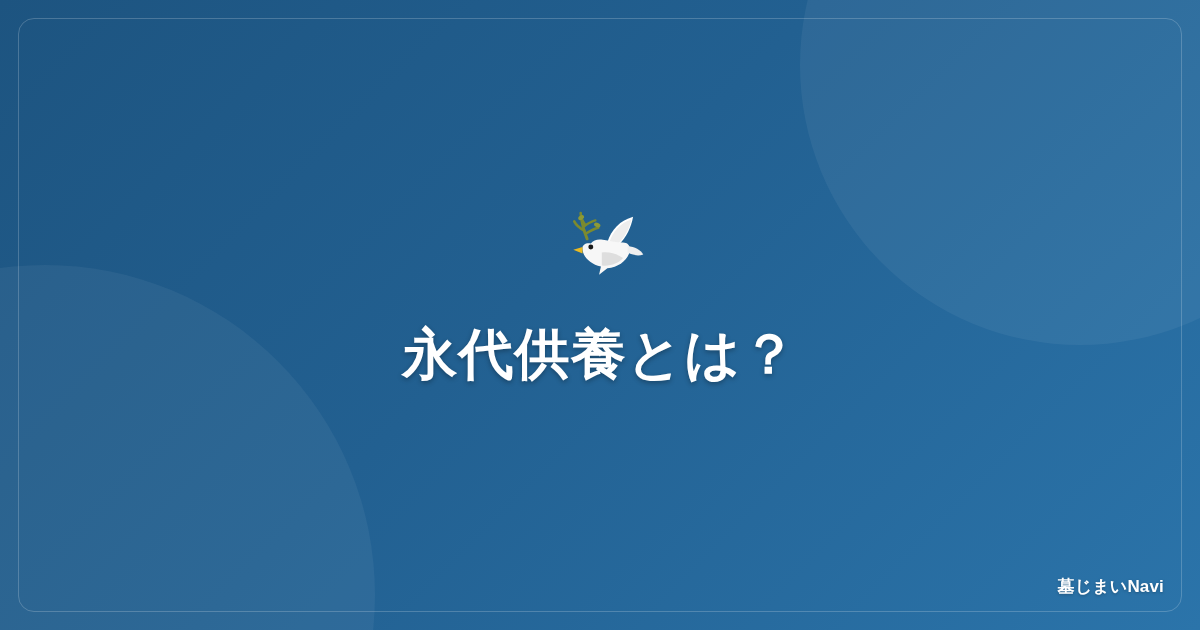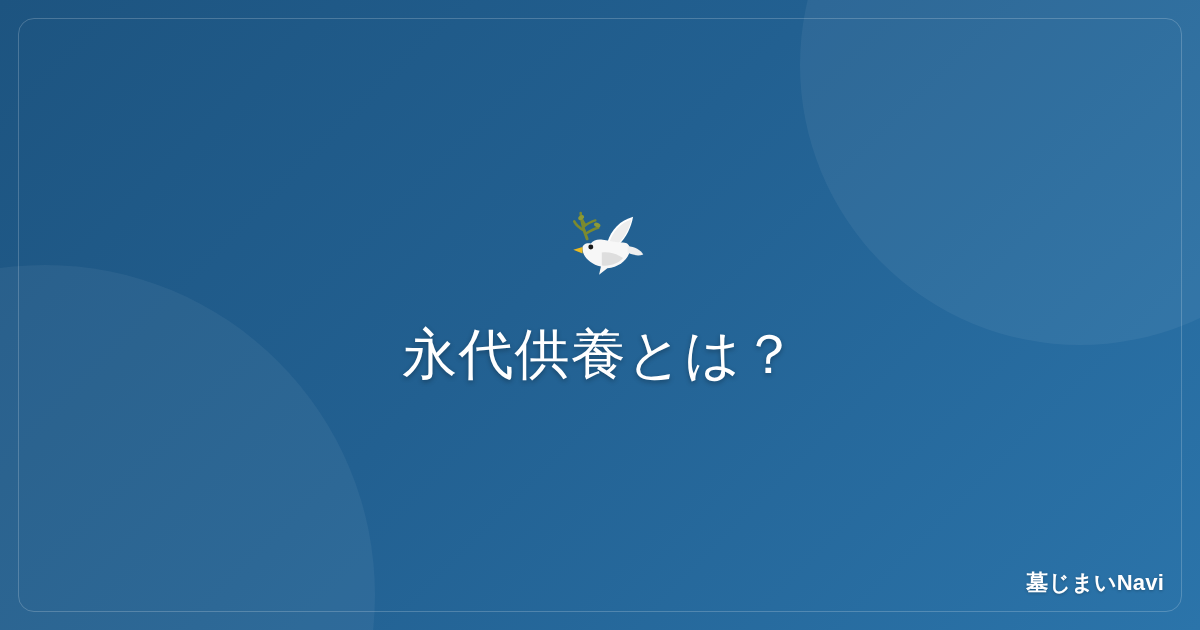--- a/index.html
+++ b/index.html
@@ -72,21 +72,21 @@
   #emblem {
     width: 92px;
     height: 92px;
     margin-bottom: 26px;
     display: block;
   }
 
   #headline {
     margin: 0;
     font-size: 55px;
-    font-weight: normal;
+    font-weight: bold;
     color: #ffffff;
     letter-spacing: 0.02em;
     line-height: 1.25;
     text-align: center;
     text-shadow: 0 2px 5px rgba(0, 0, 0, 0.30);
   }
 
   #subheadline {
     margin: 14px 0 0 0;
     font-size: 30px;
@@ -95,21 +95,21 @@
     letter-spacing: 0.01em;
     line-height: 1.35;
     text-align: center;
     text-shadow: 0 2px 5px rgba(0, 0, 0, 0.26);
   }
 
   #site-logo {
     position: absolute;
     right: 36px;
     bottom: 32px;
-    font-size: 22px;
+    font-size: 17px;
     font-weight: bold;
     color: #ffffff;
     letter-spacing: 0.01em;
     text-shadow: 0 1px 3px rgba(0, 0, 0, 0.25);
     text-align: center;
   }
 </style>
 </head>
 <body>
 

